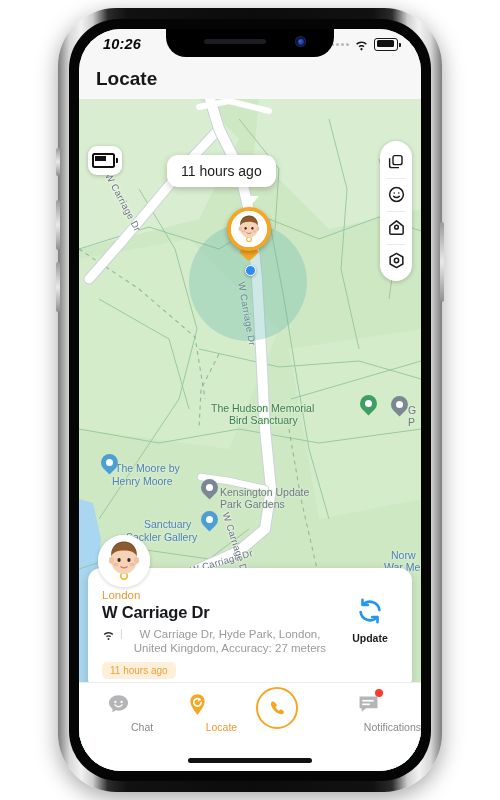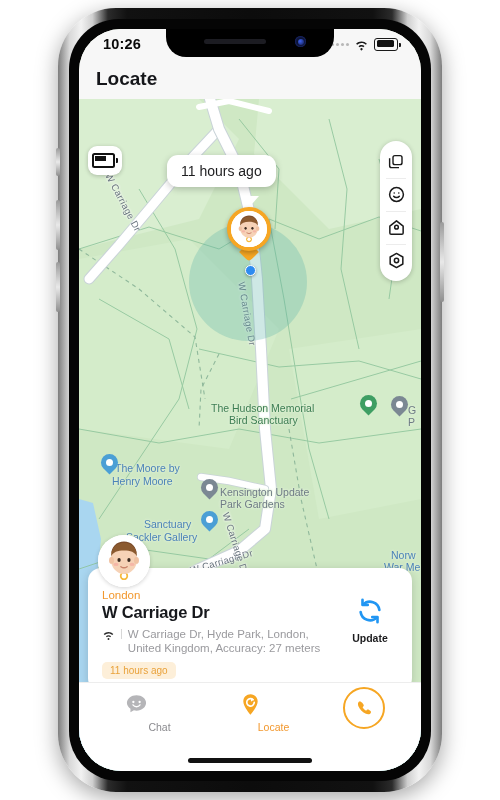--- a/index.html
+++ b/index.html
@@ -22,21 +22,21 @@
   
   #notch{position:absolute;left:50%;transform:translateX(-50%);top:0;width:168px;height:28px;
     background:#000;border-bottom-left-radius:20px;border-bottom-right-radius:20px;z-index:40;}
   #notch-speaker{position:absolute;left:38px;top:10px;width:62px;height:5px;border-radius:3px;background:#1c1c22;}
   #notch-camera{position:absolute;right:28px;top:7px;width:11px;height:11px;border-radius:50%;background:#0d1433;
     box-shadow:inset 0 0 2px #2b3fae;}
   #notch-camera::after{content:"";position:absolute;left:2.5px;top:2.5px;width:6px;height:6px;border-radius:50%;
     background:radial-gradient(circle at 35% 35%,#3e63f0,#101a4d);}
 
   
-  #status-bar{position:absolute;left:0;top:0;width:100%;height:34px;z-index:35;background:#f7f7f7;}
+  #status-bar{position:absolute;left:0;top:0;width:100%;height:34px;z-index:35;background:#f7f7f7;font-style:italic;}
   #status-time{position:absolute;left:24px;top:7px;font-size:14.5px;font-weight:700;color:#0a0a0a;letter-spacing:.2px;}
   #status-right{position:absolute;right:20px;top:9px;display:flex;align-items:center;gap:5px;}
   .sig-dots{display:flex;gap:2px;align-items:flex-end;}
   .sig-dots i{width:3px;height:3px;border-radius:50%;background:#b8b8b8;display:block;}
   #bat-shell{width:22px;height:11px;border:1.4px solid #1a1a1a;border-radius:3px;position:relative;}
   #bat-fill{position:absolute;left:1.3px;top:1.3px;width:17px;height:6.4px;border-radius:1.5px;background:#111;}
   #bat-tip{width:1.6px;height:4px;background:#1a1a1a;border-radius:0 1px 1px 0;margin-left:1px;}
 
   
   #app-header{position:absolute;left:0;top:34px;width:100%;height:36px;background:#f7f7f7;z-index:30;}
@@ -97,21 +97,21 @@
 
   
   #info-card{position:absolute;left:9px;right:9px;bottom:80px;background:#fff;border-radius:13px;
     box-shadow:0 2px 10px rgba(0,0,0,.16);padding:13px 14px 12px 14px;z-index:20;}
   #card-avatar{position:absolute;left:10px;top:-33px;width:52px;height:52px;border-radius:50%;
     background:#fff;overflow:hidden;box-shadow:0 1px 4px rgba(0,0,0,.18);z-index:21;}
   #card-name{font-size:11.5px;color:#F2982E;font-weight:400;margin:8px 0 0 0;}
   #card-title{font-size:16.5px;font-weight:700;color:#16181c;margin:2px 0 0 0;letter-spacing:-.2px;}
   #card-addr-row{display:flex;align-items:flex-start;gap:5px;margin-top:5px;padding-right:66px;}
   #addr-sep{color:#d3d3d3;font-size:11px;line-height:13px;}
-  #card-address{font-size:11.5px;line-height:14px;color:#9a9a9e;}
+  #card-address{font-size:11.5px;line-height:14px;color:#9a9a9e;text-align:center;}
   #card-badge{display:inline-block;margin-top:7px;background:#FDEFD9;color:#E9A23B;
     font-size:10px;padding:3px 8px;border-radius:5px;}
   #update-btn{position:absolute;right:14px;top:28px;width:56px;text-align:center;cursor:pointer;}
   #update-label{font-size:10.5px;color:#1c1c1e;font-weight:700;margin-top:2px;}
 
   
   #tab-bar{position:absolute;left:0;bottom:0;width:100%;height:80px;background:#fff;z-index:25;
     border-top:1px solid #ededed;display:flex;align-items:flex-start;padding-top:8px;}
   .tab{flex:1;display:flex;flex-direction:column;align-items:center;gap:4px;cursor:pointer;position:relative;}
   .tab-label{font-size:10.5px;color:#8a8a8e;margin-left:47px;}
@@ -358,20 +358,31 @@
 
     <div class="tab" id="tab-call">
       <div class="tab-icon">
         <svg width="19" height="19" viewBox="0 0 24 24" fill="#F6A623">
           <path d="M6.6 2.8c-.8 0-1.6.4-2.1 1.1-1 1.4-1 3.3-.2 5.3 1.6 4 5.5 7.9 9.5 9.5 2 .8 3.9.8 5.3-.2.7-.5 1.1-1.3 1.1-2.1 0-.5-.2-.9-.6-1.2l-2.6-1.8c-.6-.4-1.4-.3-1.9.2l-1.1 1.1c-1.8-1-3.4-2.6-4.4-4.4l1.1-1.1c.5-.5.6-1.3.2-1.9L9.1 4.6c-.3-.4-.8-.6-1.3-.6z"></path>
         </svg>
       </div>
       <div class="tab-label"></div>
     </div>
 
+    <div class="tab">
+      <div class="tab-icon">
+        <svg width="25" height="25" viewBox="0 0 24 24" fill="#b5b5b8">
+          <path d="M3.4 4.4h17.2v11.2H9.6l-4.2 3.4v-3.4H3.4z"></path>
+          <rect x="6" y="7.6" width="11" height="1.6" fill="#fff"></rect>
+          <rect x="6" y="11" width="7.4" height="1.6" fill="#fff"></rect>
+        </svg>
+        <div class="dot-badge"></div>
+      </div>
+      <div class="tab-label">Notifications</div>
+    </div>
 
   </div>
 
   <div id="home-indicator"></div>
 
   <div id="status-bar">
     <div id="status-time">10:26</div>
     <div id="status-right">
       <span class="sig-dots">
           <i></i>

